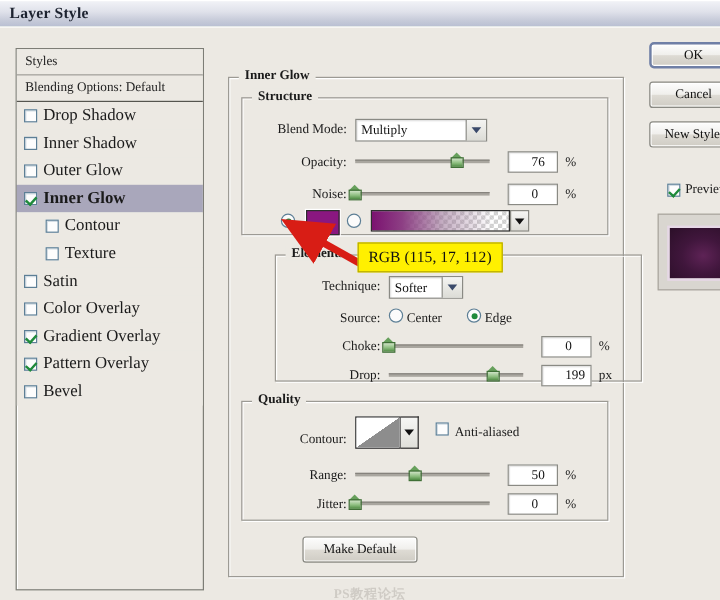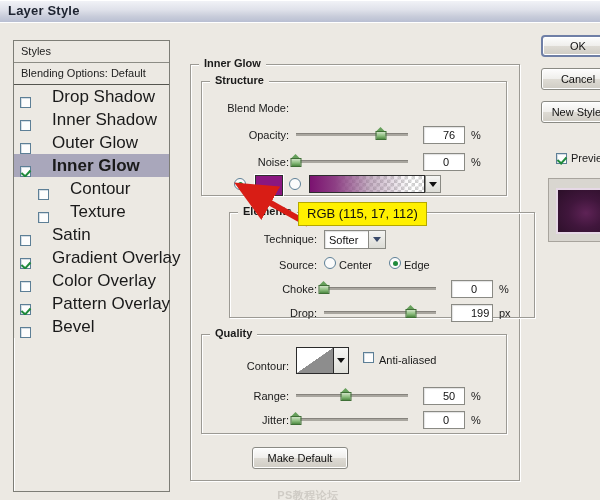--- a/index.html
+++ b/index.html
@@ -6,20 +6,21 @@
     margin: 0; padding: 0;
     width: 600px; height: 500px;
     overflow: hidden;
     background: #d6d3ce;
     font-family: "Liberation Sans", "DejaVu Sans", sans-serif;
   }
   #root {
     position: relative;
     width: 600px; height: 500px;
     background: #0f766e;
+    font-family: Liberation Serif, serif;
   }
 
   
   .titlebar {
     position: absolute; left: 0; top: 0; width: 600px; height: 22px;
     background: linear-gradient(to bottom, #f3f4f8 0%, #dfe1ea 45%, #c8ccda 75%, #b9bfd2 100%);
     border-bottom: 1px solid #9498a8;
   }
   .titlebar .tb-text {
     position: absolute; left: 8px; top: 3px;
@@ -50,24 +51,23 @@
     border-bottom: 1px solid #8c8c85;
   }
   .styles-sub {
     position: relative; height: 21px; line-height: 21px;
     padding-left: 7px; font-size: 11px; color: #222; background: #ece9e3;
     border-bottom: 1px solid #55554f;
   }
   .eff-list { position: relative; }
   .eff-row {
     position: relative; height: 23px; line-height: 23px;
-    display: flex; align-items: flex-end;
-    padding-left: 6px; font-size: 17px; color: #1a1a1a;
+    display: flex; align-items: center;
+    padding-left: 6px; font-size: 14px; color: #1a1a1a;
     background: #ece9e3;
-    gap: 16px;
   }
   .eff-row.sel { background: #a9a7bb; font-weight: bold; }
   .eff-row.indent { padding-left: 24px; }
   .eff-label { margin-left: 5px; white-space: nowrap; }
 
   
   .cb {
     width: 11px; height: 11px; flex: 0 0 11px;
     background: #fdfdfd; border: 1px solid #5d7f96;
     box-shadow: inset 1px 1px 0 #d4dde4;
@@ -288,26 +288,26 @@
           </div>
           <div class="eff-row indent">
             <span class="cb"></span>
             <span class="eff-label">Texture</span>
           </div>
           <div class="eff-row">
             <span class="cb"></span>
             <span class="eff-label">Satin</span>
           </div>
           <div class="eff-row">
+            <span class="cb"></span>
+            <span class="eff-label">Color Overlay</span>
+          </div>
+          <div class="eff-row">
             <span class="cb on"></span>
             <span class="eff-label">Gradient Overlay</span>
-          </div>
-          <div class="eff-row">
-            <span class="cb"></span>
-            <span class="eff-label">Color Overlay</span>
           </div>
           <div class="eff-row">
             <span class="cb on"></span>
             <span class="eff-label">Pattern Overlay</span>
           </div>
           <div class="eff-row">
             <span class="cb"></span>
             <span class="eff-label">Bevel</span>
           </div>
         </div>
@@ -315,20 +315,26 @@
 
     <div class="grp outer-grp">
       <div class="grp-title">Inner Glow</div>
       <div class="grp-box"></div>
 
       <div class="grp inner-structure">
         <div class="grp-title">Structure</div>
         <div class="grp-box"></div>
 
         <div class="lbl" style="left:8px; top:28px; width:80px;">Blend Mode:</div>
+        <div class="combo" style="left:95px; top:25px; width:110px;">
+          <div class="cval">Multiply</div>
+          <div class="carrow">
+              <i class="chev"></i>
+            </div>
+        </div>
 
         <div class="lbl" style="left:8px; top:55px; width:80px;">Opacity:</div>
         <div class="slider" style="left:95px; top:53px; width:112px;">
           <div class="track"></div>
           <div class="thumb" style="left: 76%;">
             <div class="tip"></div>
               <div class="body"></div>
           </div>
         </div>
         <div class="numfield" style="left:222px; top:52px; width:42px;">76</div>

